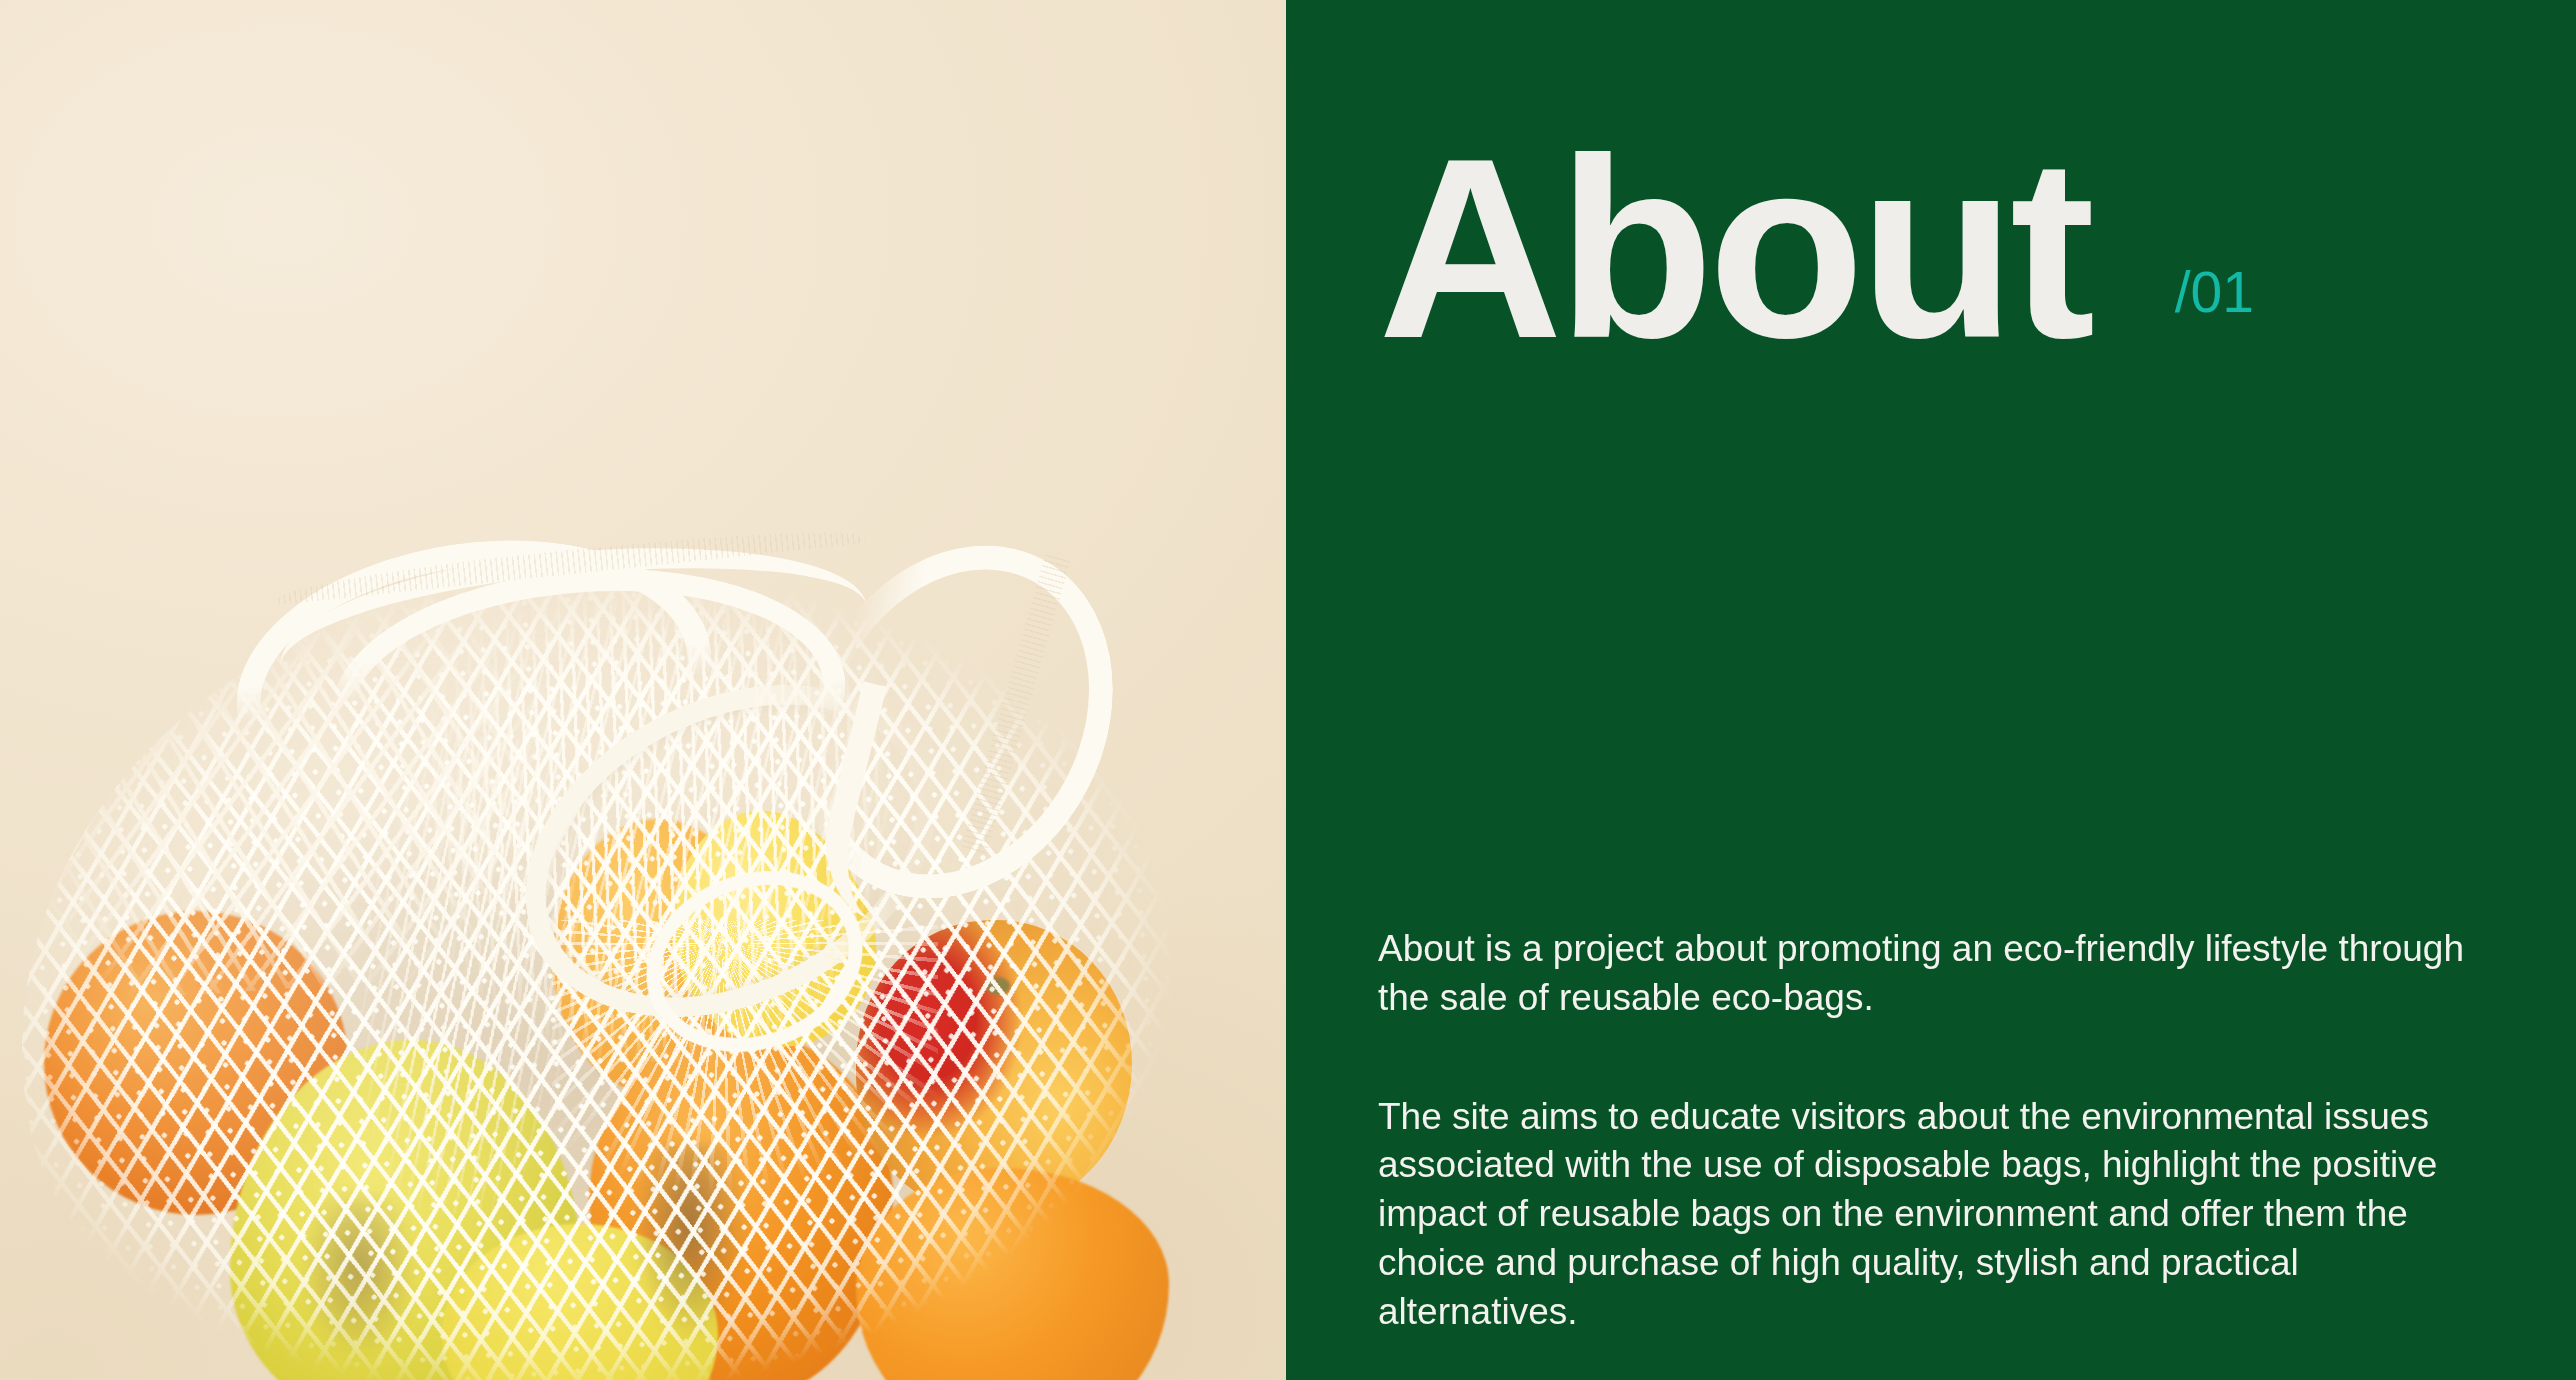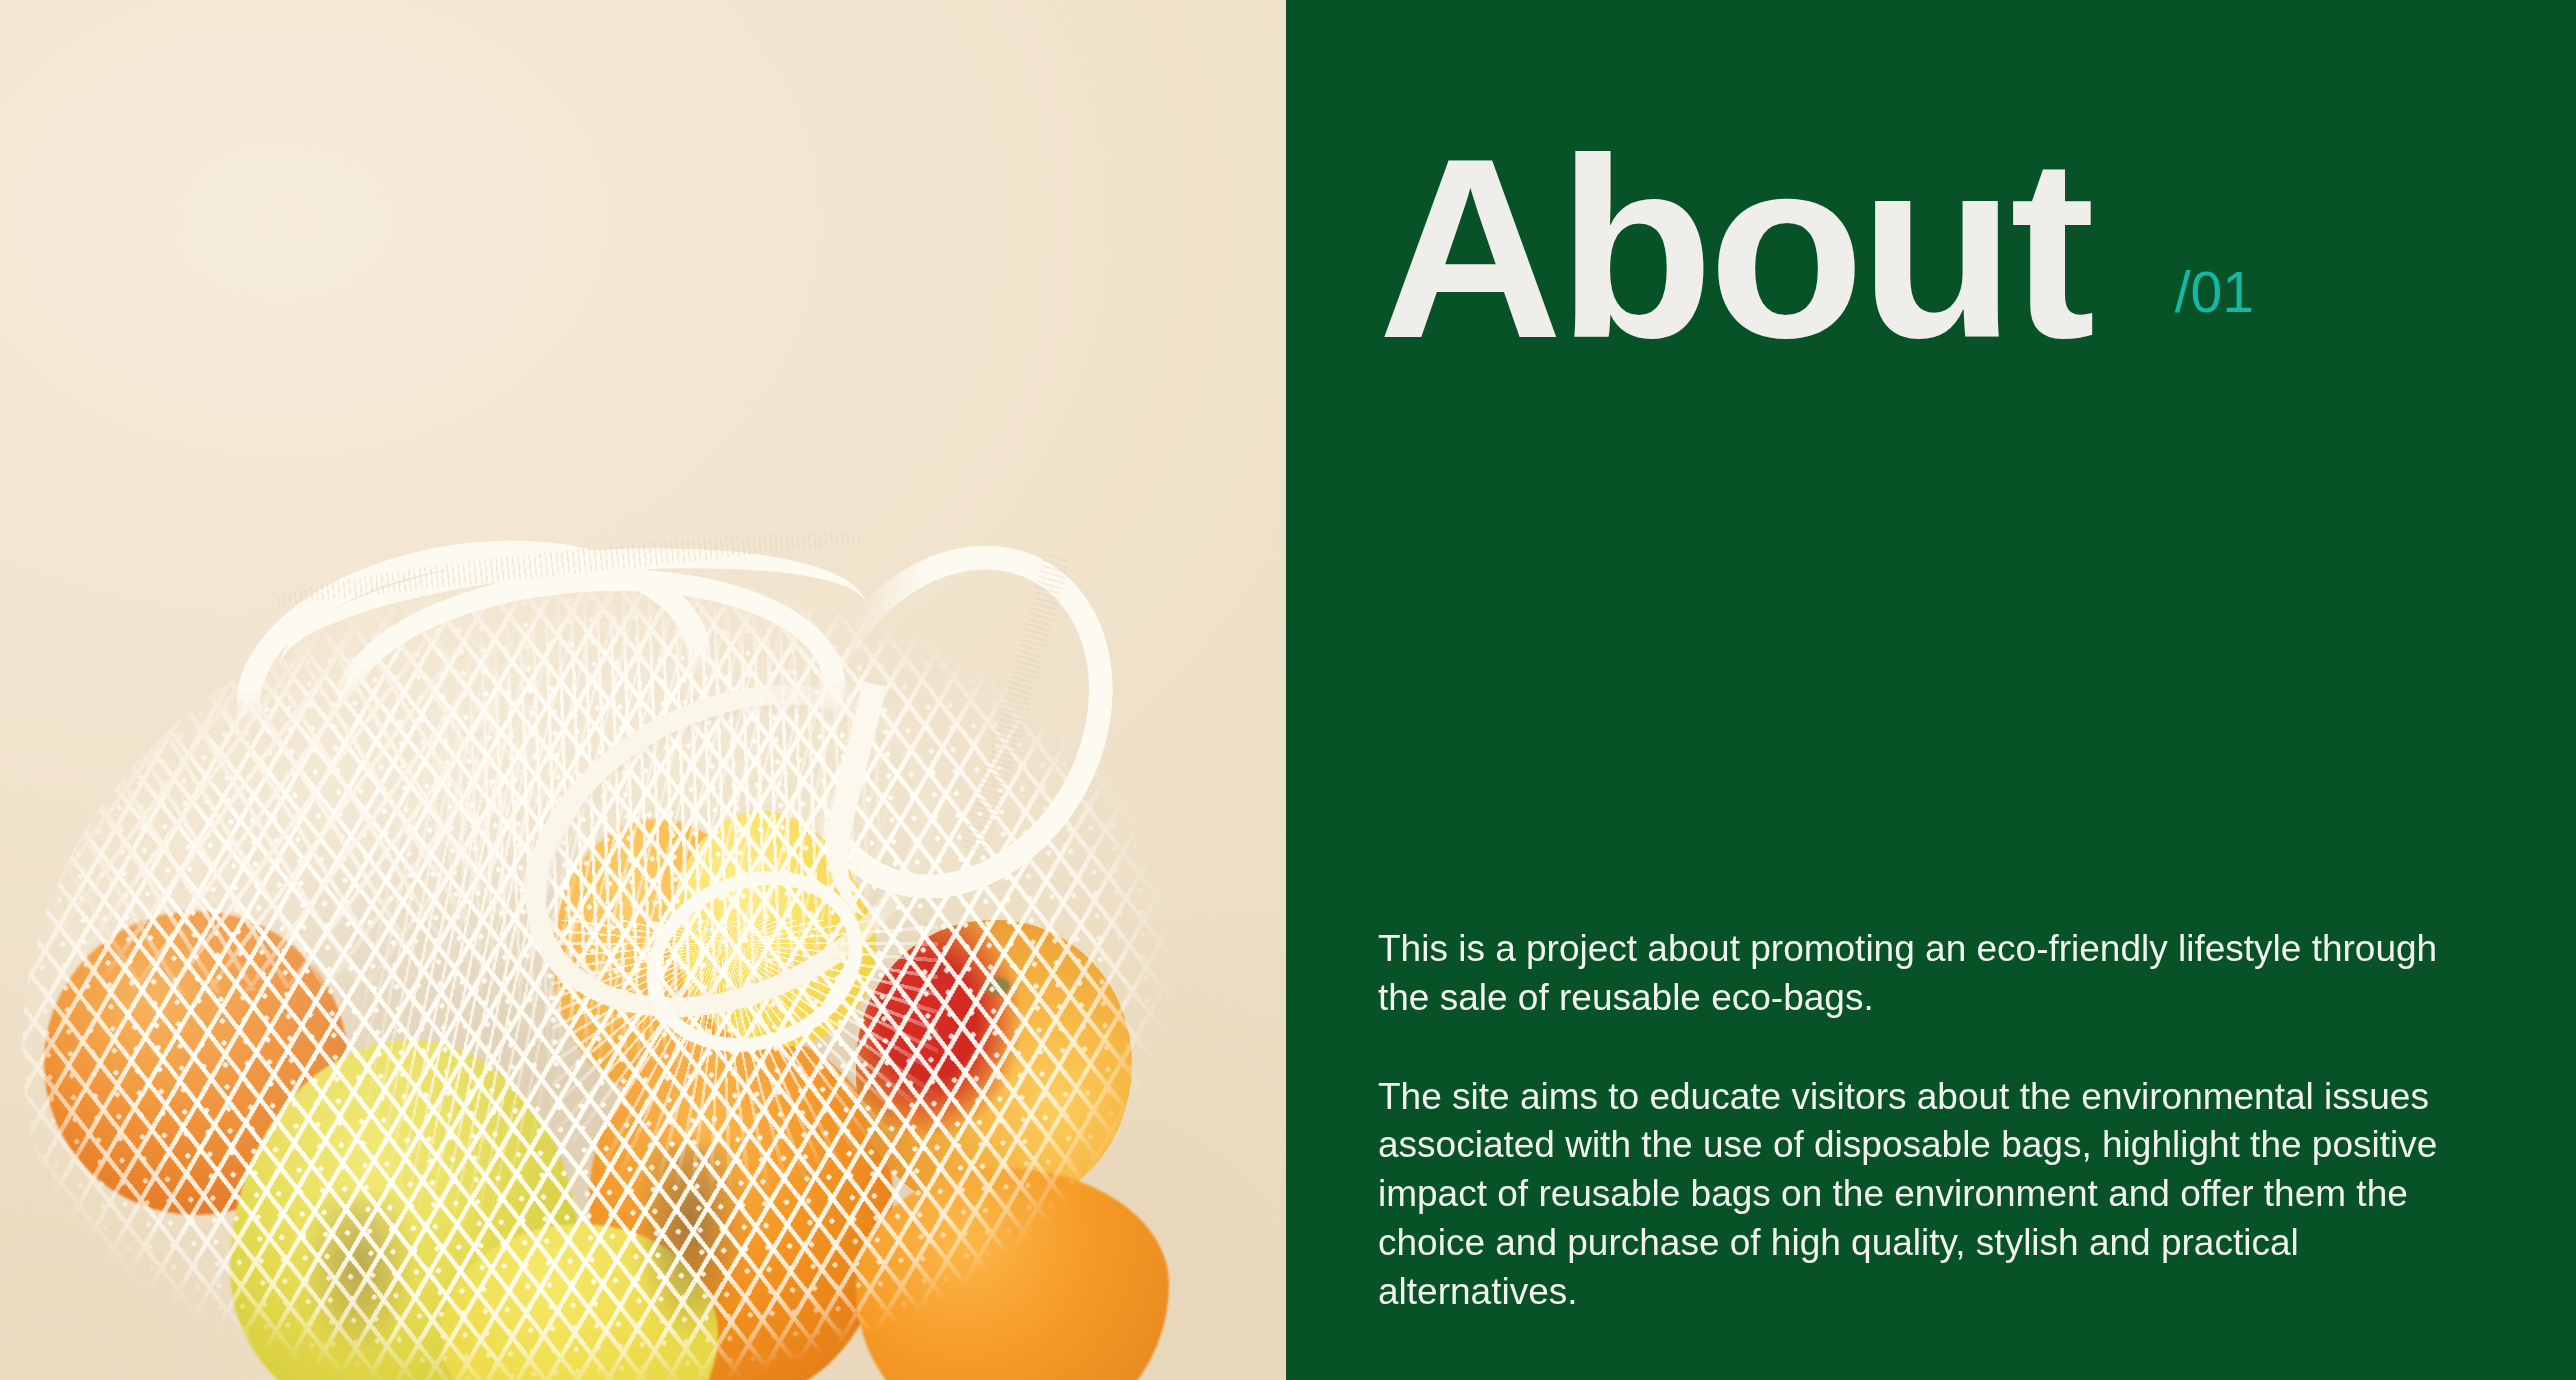--- a/index.html
+++ b/index.html
@@ -323,21 +323,21 @@
   .body-copy {
     position:absolute;
     left:92px; top:925px;
     width:1086px;
     color:#f3f2ee;
     font-size:37px;
     line-height:1.32;
     font-weight:500;
   }
   .body-copy p { margin:0; }
-  .body-copy p + p { margin-top:50px; }
+  .body-copy p + p { margin-top:70px; }
 </style>
 </head>
 <body>
 
 <div class="slide">
 
   <div class="photo-pane" role="img" aria-label="Cream cotton string mesh shopping bag filled with oranges, lemons, a green-yellow pear and a red apple, flat lay on a beige background">
 
     <div class="warmth"></div>
     <div class="bag-shadow"></div>
@@ -376,19 +376,19 @@
   </div>
 
   <div class="green-pane">
 
     <div class="title-row">
       <h1 class="title">About</h1>
       <span class="title-index">/01</span>
     </div>
 
     <div class="body-copy">
-      <p>This is a project about promoting an eco-friendly lifestyle through the sale of reusable eco-bags.</p>
+      <p>About is a project about promoting an eco-friendly lifestyle through the sale of reusable eco-bags.</p>
       <p>The site aims to educate visitors about the environmental issues associated with the use of disposable bags, highlight the positive impact of reusable bags on the environment and offer them the choice and purchase of high quality, stylish and practical alternatives.</p>
     </div>
 
   </div>
 </div>
 
 
 </body></html>

